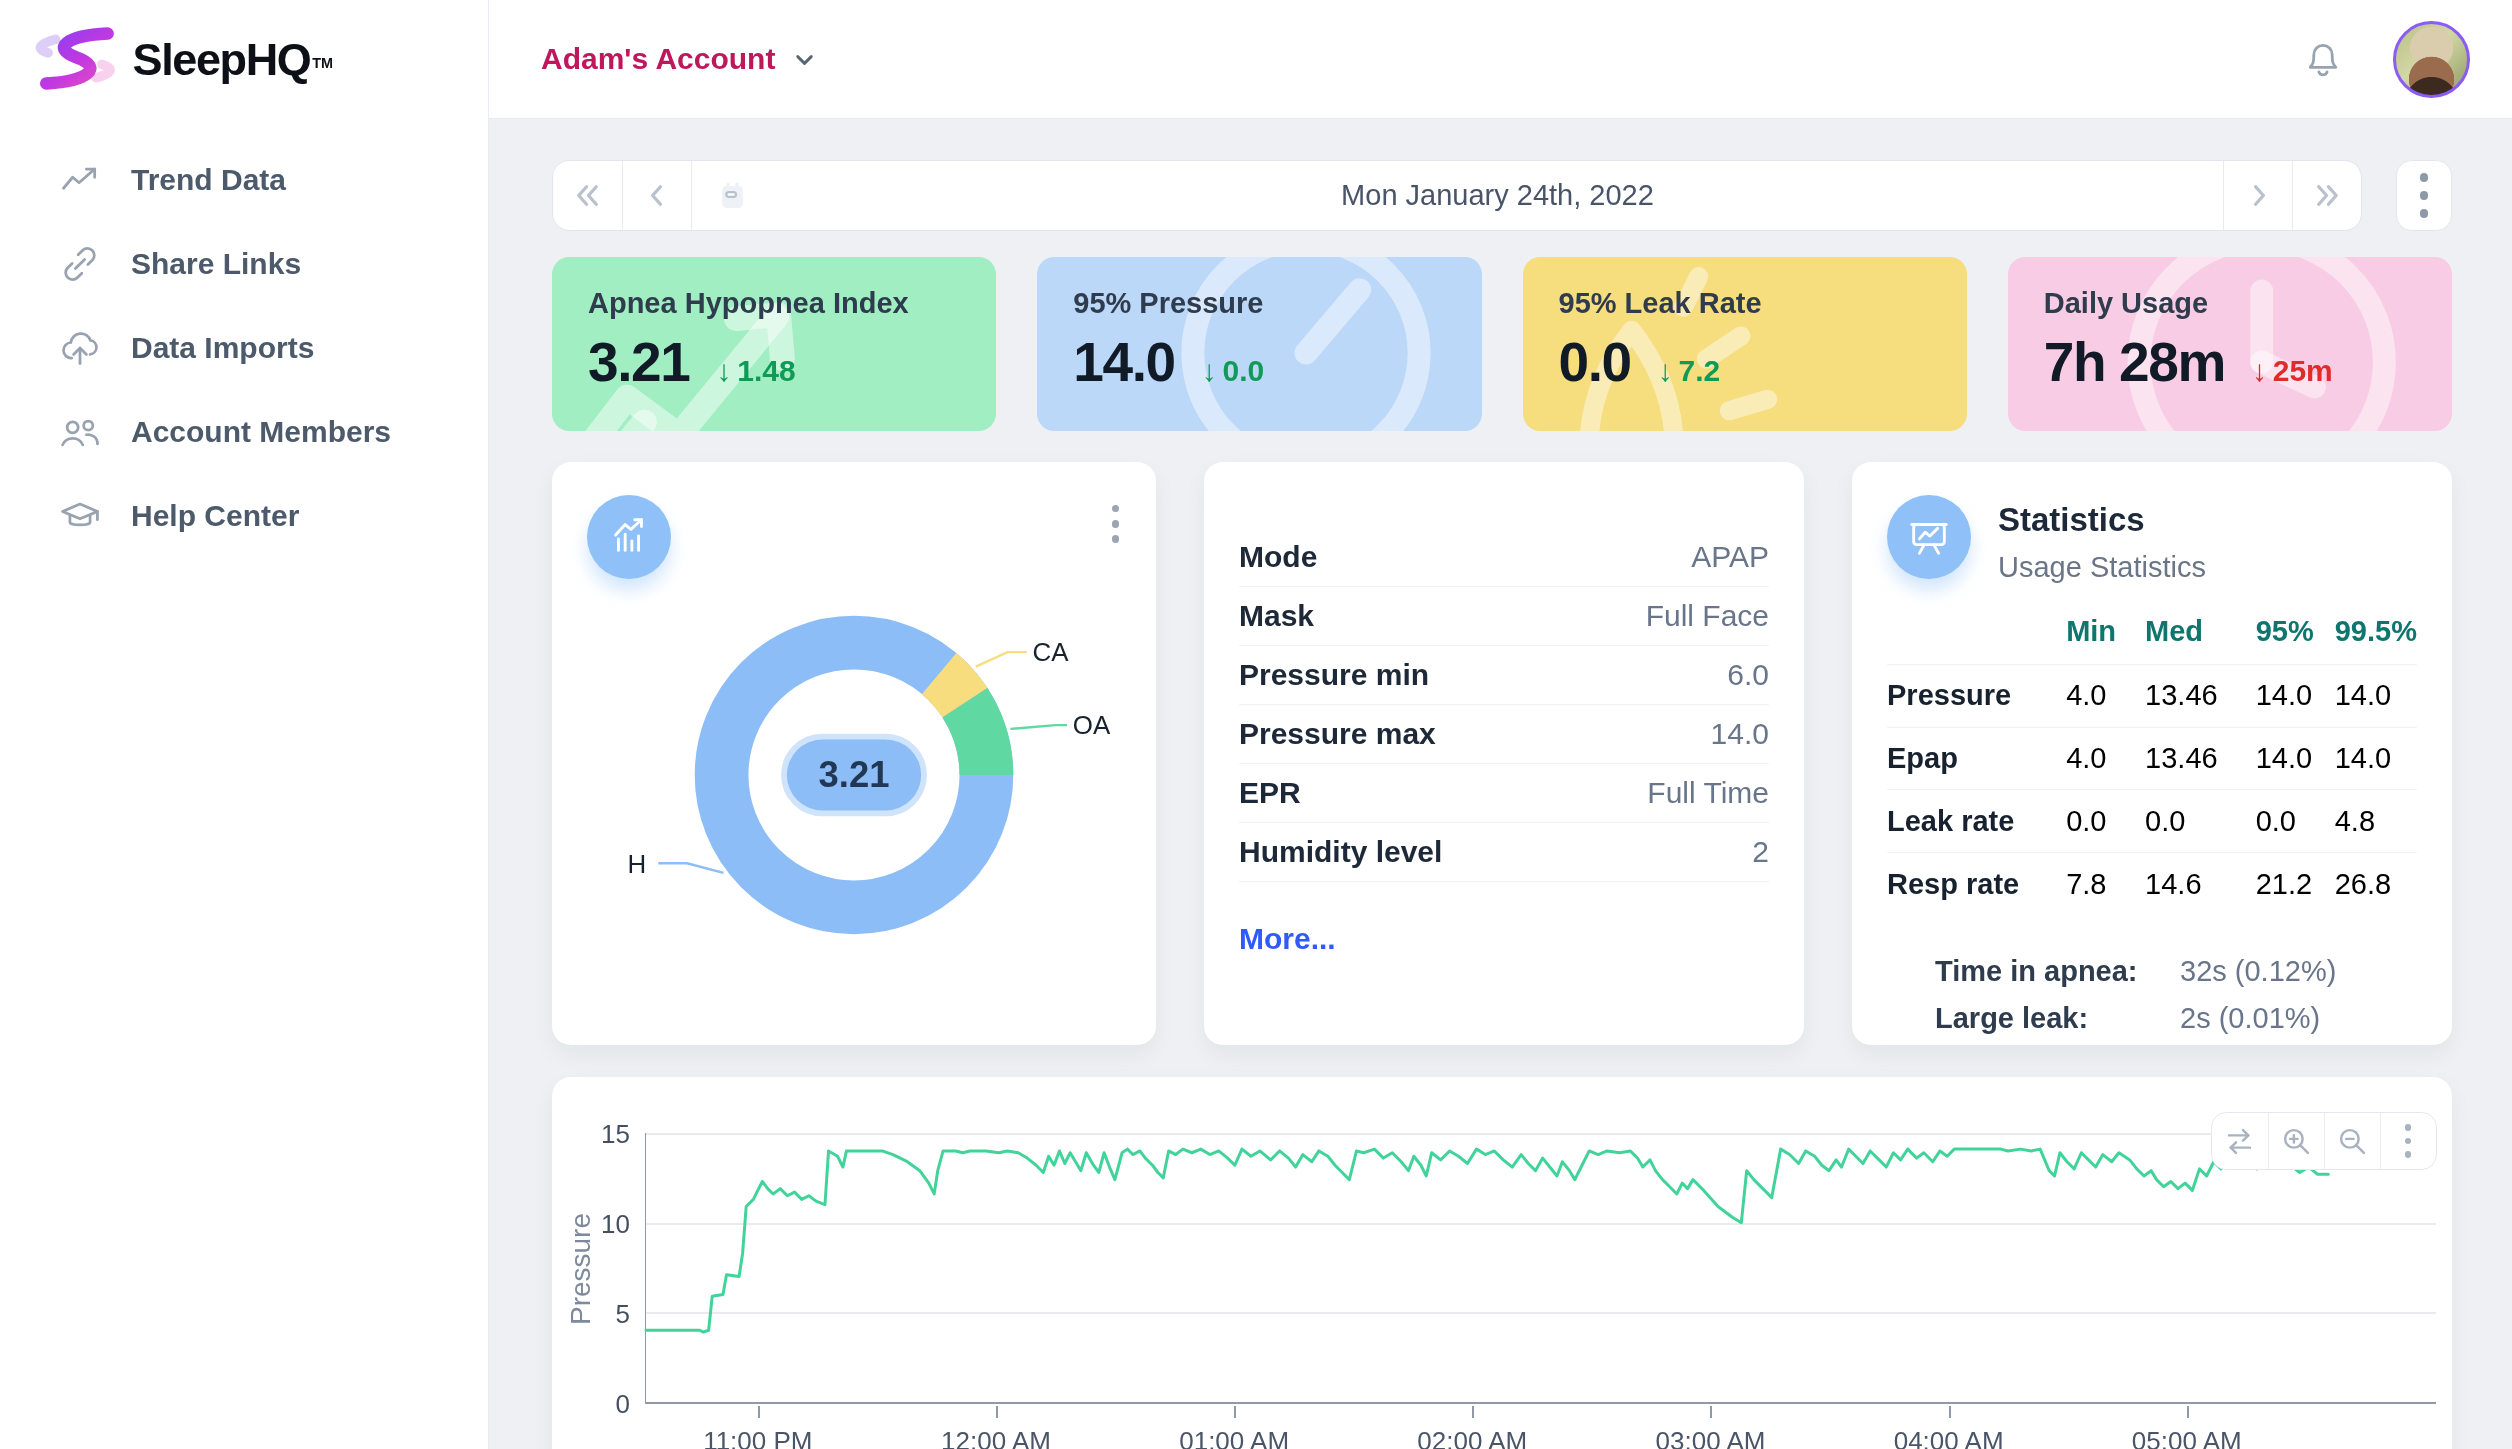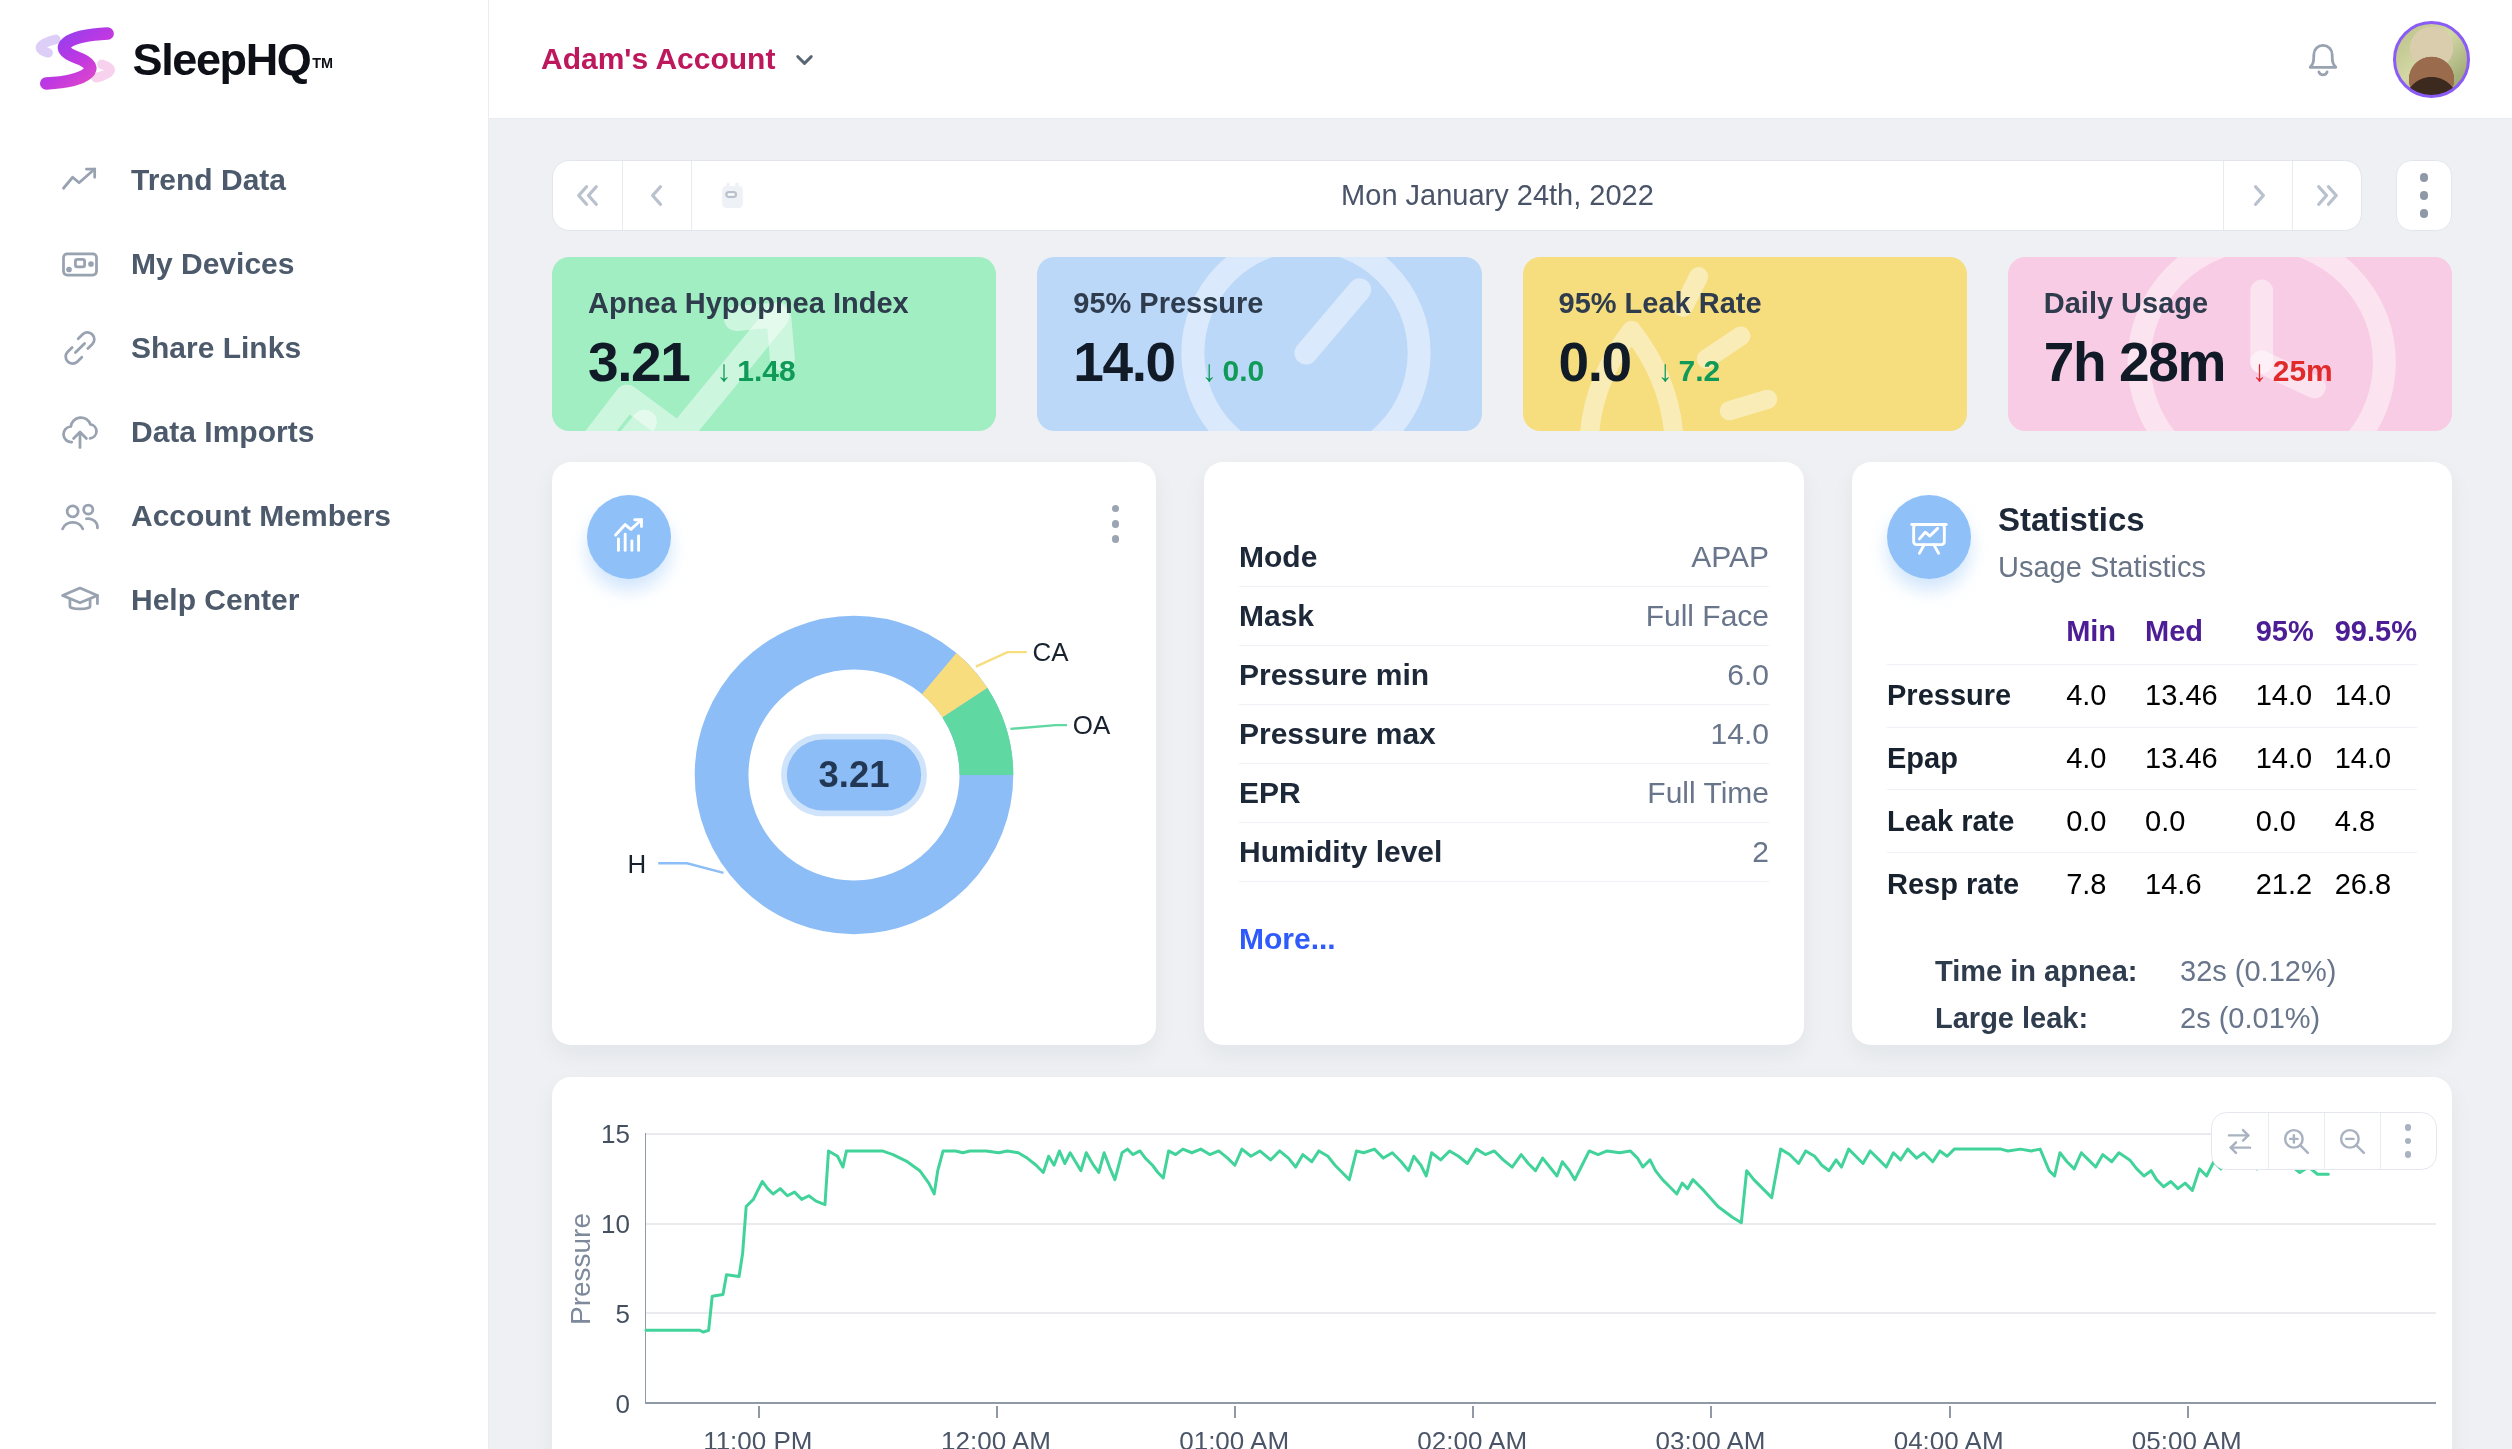--- a/index.html
+++ b/index.html
@@ -82,21 +82,21 @@
 
   
   .mtable { margin-top:33px; }
   .mrow { display:flex; justify-content:space-between; align-items:center; height:59px; border-bottom:1.9px solid #eef1f5; font-size:30px; }
   .mlabel { color:#1d2838; font-weight:600; }
   .mvalue { color:#68758a; }
   .more { margin-top:40px; font-size:30px; font-weight:600; color:#2e5bfa; cursor:pointer; display:inline-block; }
 
   
   .stable { width:100%; margin-top:27px; border-collapse:collapse; font-size:29px; }
-  .stable th { color:#4c1d95; font-weight:700; text-align:left; padding:0 0 16.3px 0; }
+  .stable th { color:#0f766e; font-weight:700; text-align:left; padding:0 0 16.3px 0; }
   .stable td { color:#000000; padding:14.4px 0; border-top:1.9px solid #eef1f5; }
   .stable td.rowlabel { color:#18222f; font-weight:600; }
   .sfoot { margin-top:40px; font-size:29px; }
   .sfoot-row { display:flex; margin-top:14.4px; }
   .sfoot-label { width:245px; font-weight:700; color:#2e3c4e; flex:none;margin-left:48px; }
   .sfoot-value { color:#68758a; }
 
   
   .donut-wrap { margin-top:5.8px; }
 
@@ -142,31 +142,20 @@
 
   <nav class="nav">
     <div class="nav-item">
       <span class="nicon">
           <svg viewBox="0 0 48 48">
             <polyline points="6,33 16,21 23,27 40,12"></polyline>
             <polyline points="31,12 40,12 40,21"></polyline>
           </svg>
         </span>
       <span>Trend Data</span>
-    </div>
-    <div class="nav-item">
-      <span class="nicon">
-          <svg viewBox="0 0 48 48">
-            <rect x="6" y="13" width="36" height="23" rx="4"></rect>
-            <rect x="19" y="19" width="10" height="8" rx="2"></rect>
-            <circle cx="12" cy="30" r="1.6"></circle>
-            <circle cx="36" cy="24" r="1.6"></circle>
-          </svg>
-        </span>
-      <span>My Devices</span>
     </div>
     <div class="nav-item">
       <span class="nicon">
           <svg viewBox="0 0 48 48">
             <path d="M19 29 L29 19"></path>
             <path d="M22 14 l5 -5 a7.5 7.5 0 0 1 10.6 10.6 l-5 5"></path>
             <path d="M26 34 l-5 5 a7.5 7.5 0 0 1 -10.6 -10.6 l5 -5"></path>
           </svg>
         </span>
       <span>Share Links</span>

